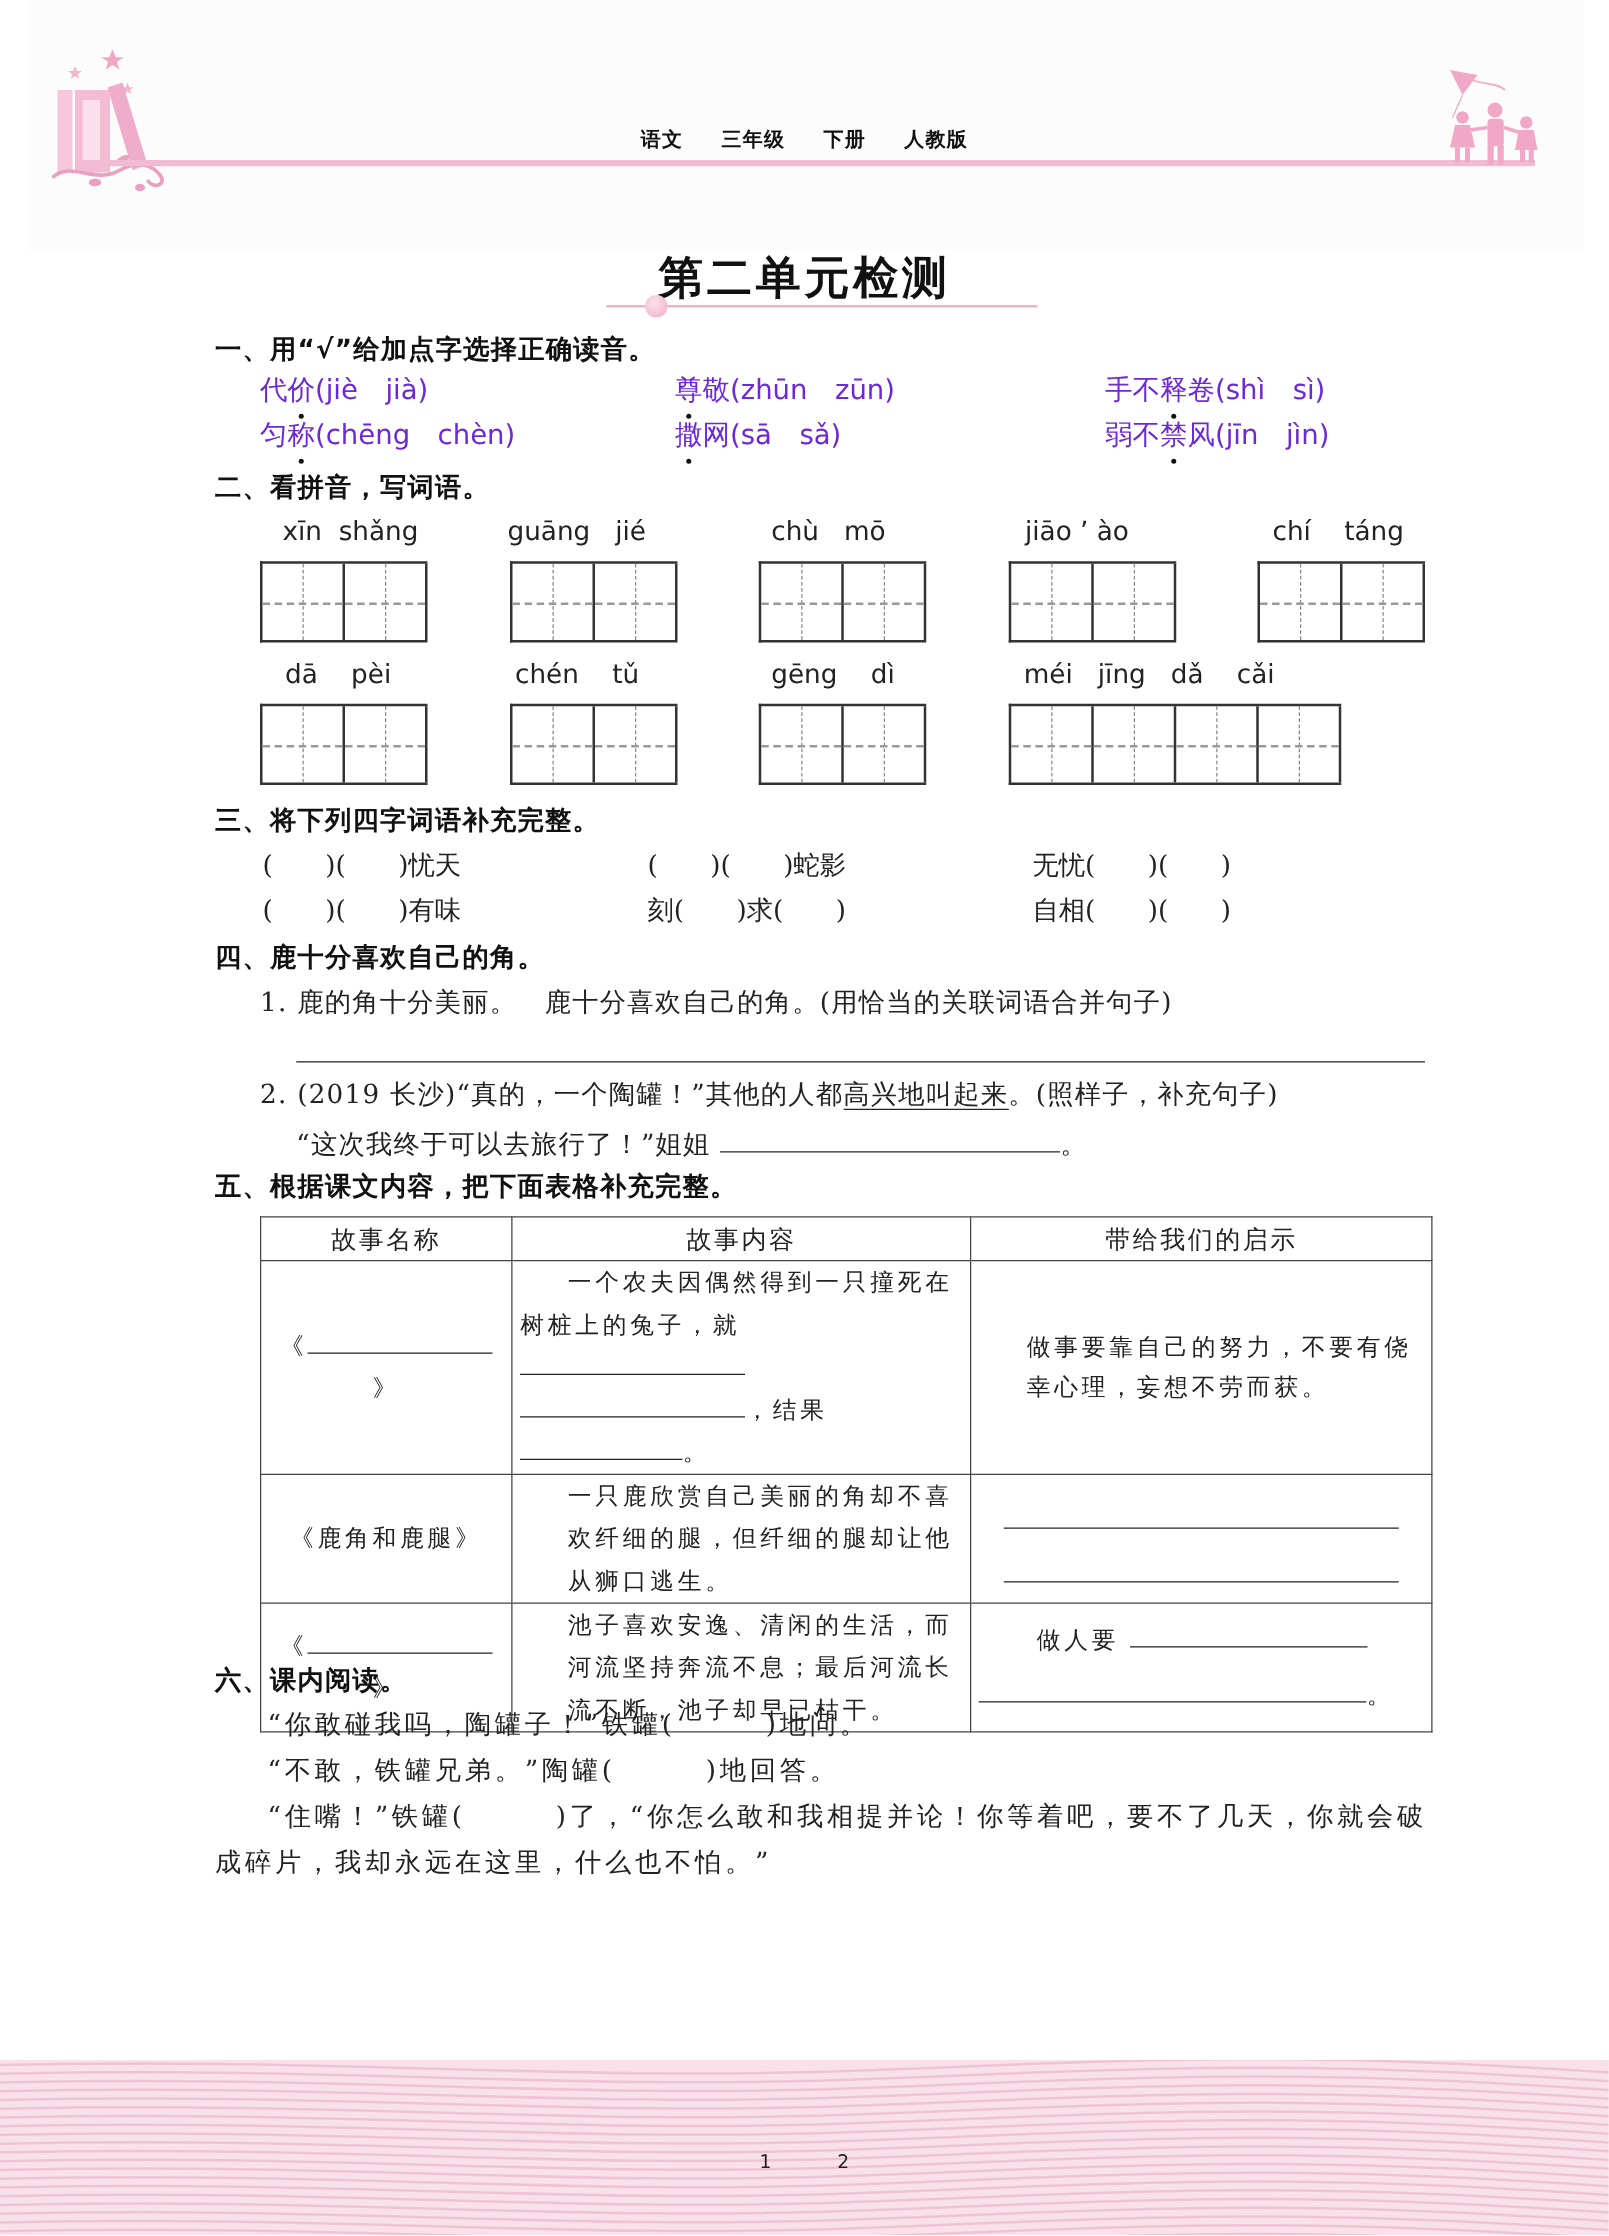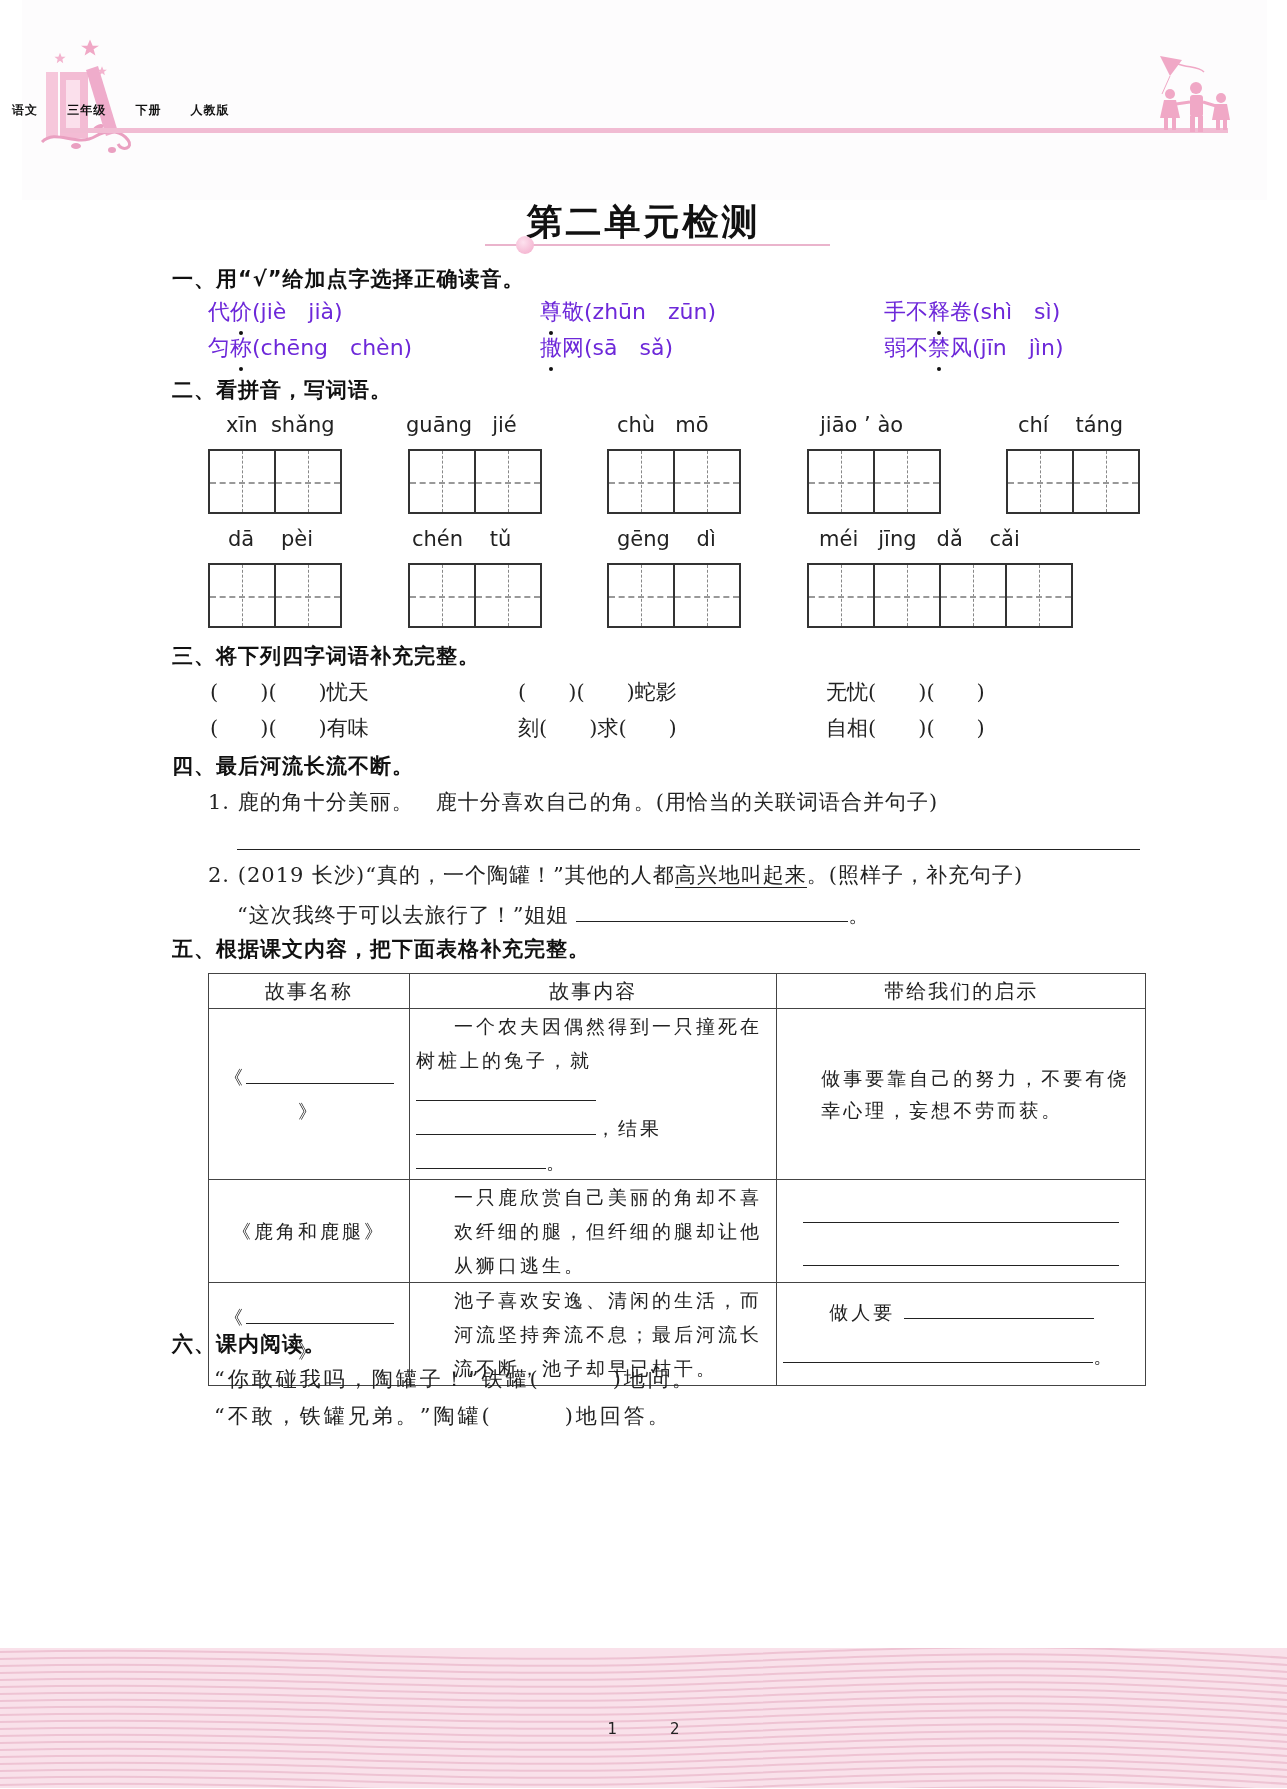--- a/index.html
+++ b/index.html
@@ -1,21 +1,21 @@
 <!DOCTYPE html>
 <html><head>
 <meta charset="utf-8">
 <style>
   * { box-sizing: border-box; margin: 0; padding: 0; }
   html, body { width: 1287px; height: 1789px; background: #ffffff; }
   body { position: relative; font-family: "DejaVu Serif", "Liberation Serif", serif; color: #1a1a1a; overflow: hidden; }
 
   .page-bg { position: absolute; left: 22px; top: 0; width: 1245px; height: 200px; background: #fdfcfd; }
   .header-line { position: absolute; left: 60px; top: 128px; width: 1168px; height: 5px; background: #f1bcd3; }
-  .header-text { position: absolute; left: 0; width: 100%; top: 102px; font-family: "DejaVu Serif", serif; font-size: 12px; font-weight: bold; letter-spacing: 1px; color: #111; }
+  .header-text { position: absolute; left: 0; width: 100%; top: 102px; text-align: center; font-family: "DejaVu Serif", serif; font-size: 16px; font-weight: bold; letter-spacing: 1px; color: #111; }
   .header-text span { margin: 0 12px; }
 
   .deco-left { position: absolute; left: 36px; top: 36px; width: 130px; height: 120px; }
   .deco-right { position: absolute; left: 1148px; top: 52px; width: 100px; height: 82px; }
 
   .title { position: absolute; left: 0; width: 100%; top: 198px; text-align: center; font-family: "DejaVu Serif", serif; font-size: 36px; font-weight: bold; letter-spacing: 3px; color: #111; }
   .title-line { position: absolute; left: 485px; top: 244px; width: 345px; height: 2px; background: #eab4cc; }
   .title-dot { position: absolute; left: 516px; top: 236px; width: 18px; height: 18px; border-radius: 50%; background: radial-gradient(circle at 40% 35%, #fde1ee, #f2a9c9); }
 
   .sec-head { position: absolute; left: 172px; font-family: "DejaVu Sans", sans-serif; font-size: 21px; font-weight: bold; color: #111; letter-spacing: 1px; }
@@ -168,21 +168,21 @@
 <div class="sec-head" style="top:642px;">三、将下列四字词语补充完整。</div>
 <div id="s3-items">
     <div class="fill" style="left: 210px; top: 678px;">(　　)(　　)忧天</div>
     <div class="fill" style="left: 518px; top: 678px;">(　　)(　　)蛇影</div>
     <div class="fill" style="left: 826px; top: 678px;">无忧(　　)(　　)</div>
     <div class="fill" style="left: 210px; top: 714px;">(　　)(　　)有味</div>
     <div class="fill" style="left: 518px; top: 714px;">刻(　　)求(　　)</div>
     <div class="fill" style="left: 826px; top: 714px;">自相(　　)(　　)</div>
   </div>
 
-<div class="sec-head" style="top:752px;">四、最后河流长流不断。</div>
+<div class="sec-head" style="top:752px;">四、鹿十分喜欢自己的角。</div>
 <div class="line-text" style="left:208px; top:788px;">1. 鹿的角十分美丽。　鹿十分喜欢自己的角。(用恰当的关联词语合并句子)</div>
 <div class="answer-line" style="left:237px; top:849px; width:903px;"></div>
 <div class="line-text" style="left:208px; top:861px;"><span>2. (2019 长沙)“真的，一个陶罐！”其他的人都</span><span class="ul">高兴地叫起来</span><span>。(照样子，补充句子)</span></div>
 <div class="line-text" style="left:237px; top:899px;"><span>“这次我终于可以去旅行了！”姐姐</span> <span class="blank" style="width:272px;"></span><span>。</span></div>
 
 <div class="sec-head" style="top:935px;">五、根据课文内容，把下面表格补充完整。</div>
 <table class="story">
   <tbody>
       <tr>
     <th>故事名称</th>
@@ -224,20 +224,21 @@
       <div style="margin-top:10px;"><span class="blank" style="width:310px;"></span><span>。</span></div>
     </td>
   </tr>
 </tbody>
   </table>
 
 <div class="sec-head" style="top:1330px;">六、课内阅读。</div>
 <div class="para" style="top:1361px;">
   <p style="text-indent:2em;">“你敢碰我吗，陶罐子！”铁罐(　　　)地问。</p>
   <p style="text-indent:2em;">“不敢，铁罐兄弟。”陶罐(　　　)地回答。</p>
+  <p style="text-indent:2em;">“住嘴！”铁罐(　　　)了，“你怎么敢和我相提并论！你等着吧，要不了几天，你就会破成碎片，我却永远在这里，什么也不怕。”</p>
 </div>
 
 <div class="footer">
   <svg width="1287" height="140" id="waves">
       <path d="M0,4 C300,-2 450,18 700,8 S1050,-6 1287,10" stroke="#eec3d3" stroke-width="2" fill="none"></path>
       <path d="M0,11 C300,5 450,25 700,15 S1050,1 1287,17" stroke="#eec3d3" stroke-width="2" fill="none"></path>
       <path d="M0,18 C300,12 450,32 700,22 S1050,8 1287,24" stroke="#eec3d3" stroke-width="2" fill="none"></path>
       <path d="M0,25 C300,19 450,39 700,29 S1050,15 1287,31" stroke="#eec3d3" stroke-width="2" fill="none"></path>
       <path d="M0,32 C300,26 450,46 700,36 S1050,22 1287,38" stroke="#eec3d3" stroke-width="2" fill="none"></path>
       <path d="M0,39 C300,33 450,53 700,43 S1050,29 1287,45" stroke="#eec3d3" stroke-width="2" fill="none"></path>

